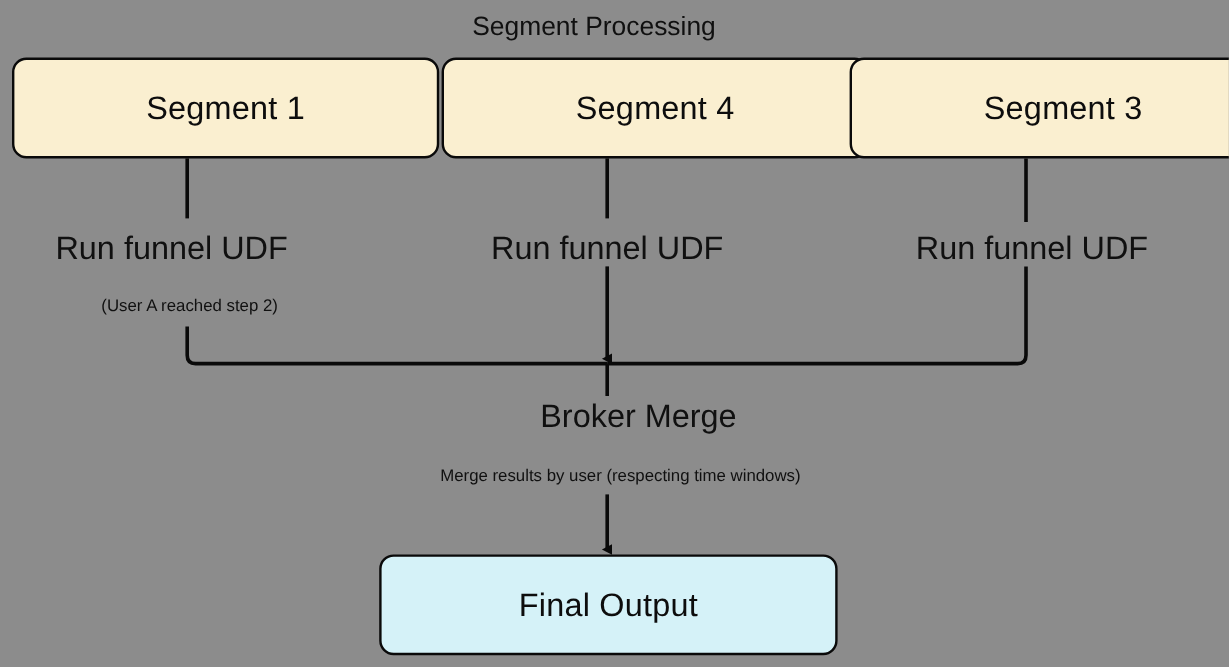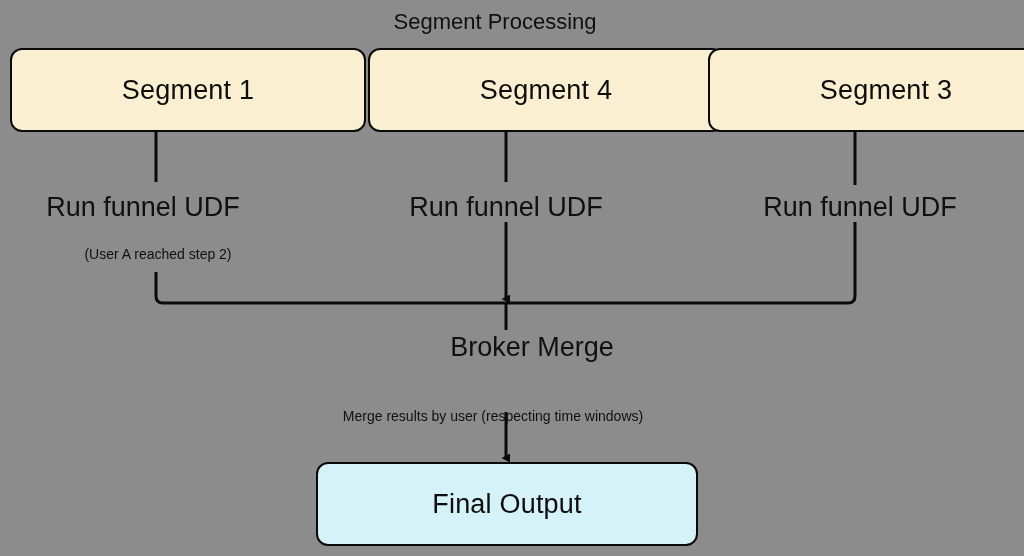--- a/index.html
+++ b/index.html
@@ -107,19 +107,19 @@
   </div>
 
   <div class="diagram-label label-edge" style="left:143px; top:207px;">Run funnel UDF</div>
   <div class="diagram-label label-note" style="left:158px; top:254px;">(User A reached step 2)</div>
 
   <div class="diagram-label label-edge" style="left:506px; top:207px;">Run funnel UDF</div>
 
   <div class="diagram-label label-edge" style="left:860px; top:207px;">Run funnel UDF</div>
 
   <div class="diagram-label label-edge" style="left:503px; top:347px;margin-left:29px;">Broker Merge</div>
-  <div class="diagram-label label-note" style="left:493px; top:396px;margin-top:20px;">Merge results by user (respecting time windows)</div>
+  <div class="diagram-label label-note" style="left:517px; top:396px;">Merge results by user (respecting time windows)</div>
 
   <div class="node node-final" id="node-final-output">
     <span>Final Output</span>
   </div>
 
 </div>
 
 </body></html>

